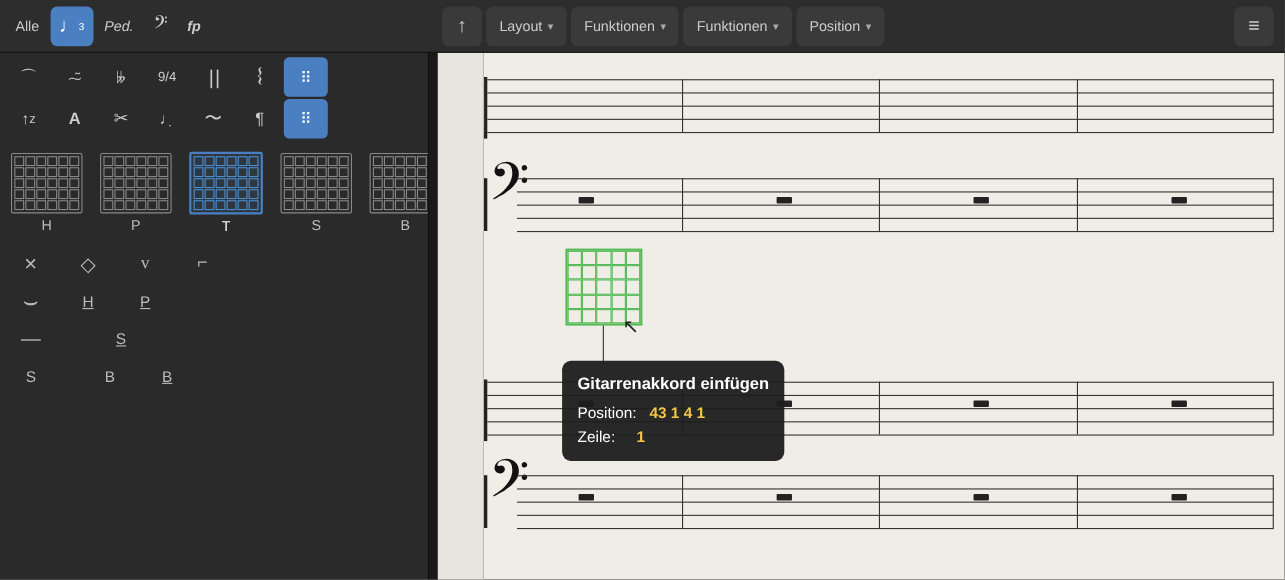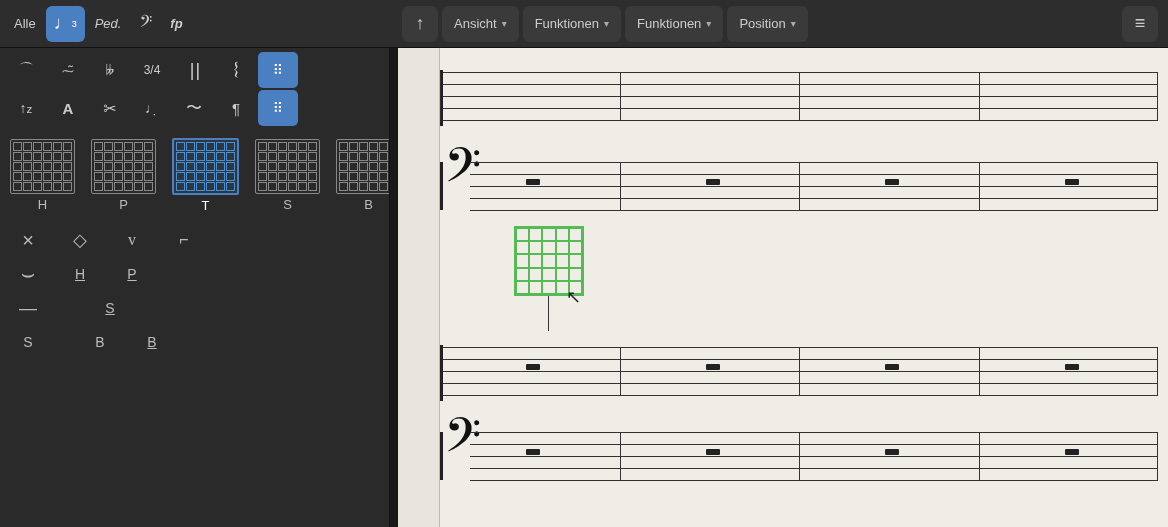--- a/index.html
+++ b/index.html
@@ -268,21 +268,21 @@
     <button class="toolbar-btn">Alle</button>
     <button class="toolbar-btn active" style="font-size:18px;">♩<sub style="font-size:9px;">3</sub></button>
     <button class="toolbar-btn" style="font-style:italic;">Ped.</button>
     <button class="toolbar-btn" style="font-size:20px;">𝄢</button>
     <button class="toolbar-btn" style="font-style:italic;font-weight:bold;">fp</button>
   </div>
   <div class="panel-divider"></div>
   <div class="top-bar-right">
     <button class="nav-btn" style="font-size:18px;">↑</button>
     <button class="menu-btn">
-      <span>Ansicht</span>
+      <span>Layout</span>
       <span class="chevron">▾</span>
     </button>
     <button class="menu-btn">
       <span>Funktionen</span>
       <span class="chevron">▾</span>
     </button>
     <button class="menu-btn">
       <span>Funktionen</span>
       <span class="chevron">▾</span>
     </button>
@@ -296,21 +296,21 @@
 
 <div class="main-content">
 
   <div class="left-panel">
 
     <div class="toolbar-rows">
       <div class="toolbar-row">
         <button class="tool-btn" title="slur">⌒</button>
         <button class="tool-btn" title="trill" style="font-size:13px;">⁓̃</button>
         <button class="tool-btn" title="double-flat" style="font-size:14px;">𝄫</button>
-        <button class="tool-btn" title="time-signature" style="font-size:12px;">3/4</button>
+        <button class="tool-btn" title="time-signature" style="font-size:12px;">9/4</button>
         <button class="tool-btn" title="barline" style="font-size:18px; letter-spacing:-2px;">| |</button>
         <button class="tool-btn" title="ornament" style="font-size:20px;">𝄔</button>
         <button class="tool-btn active" title="dots" style="font-size:14px;">⠿</button>
       </div>
       <div class="toolbar-row">
         <button class="tool-btn" style="font-size:14px;">↑<sub>z</sub></button>
         <button class="tool-btn" style="font-size:15px; font-weight:bold;">A</button>
         <button class="tool-btn" style="font-size:16px;">✂</button>
         <button class="tool-btn" style="font-size:14px;">♩̣</button>
         <button class="tool-btn" style="font-size:16px;">〜</button>
@@ -636,15 +636,28 @@
       <div style="position:absolute;left:50%;top:14px;width:1px;height:48px;background:#333;"></div>
       <div style="position:absolute;left:75%;top:14px;width:1px;height:48px;background:#333;"></div>
       <div style="position:absolute;right:0;top:14px;width:1px;height:48px;background:#333;"></div>
 
       <div style="position:absolute;left:12%;top:31px;width:14px;height:6px;background:#222;border-radius:1px;"></div>
       <div style="position:absolute;left:37%;top:31px;width:14px;height:6px;background:#222;border-radius:1px;"></div>
       <div style="position:absolute;left:62%;top:31px;width:14px;height:6px;background:#222;border-radius:1px;"></div>
       <div style="position:absolute;left:87%;top:31px;width:14px;height:6px;background:#222;border-radius:1px;"></div>
     </div>
 
+    <div class="tooltip" style="left:113px;top:280px;">
+      <div class="tooltip-title">Gitarrenakkord einfügen</div>
+      <div>
+        <span class="tooltip-pos">Position:</span>
+        <span>&nbsp;</span>
+        <span class="tooltip-pos-value">43 1 4 1</span>
+      </div>
+      <div>
+        <span class="tooltip-pos">Zeile:</span>
+        <span>&nbsp;&nbsp;&nbsp;</span>
+        <span class="tooltip-line-value">1</span>
+      </div>
+    </div>
 
   </div>
 </div>
 
 </body></html>

